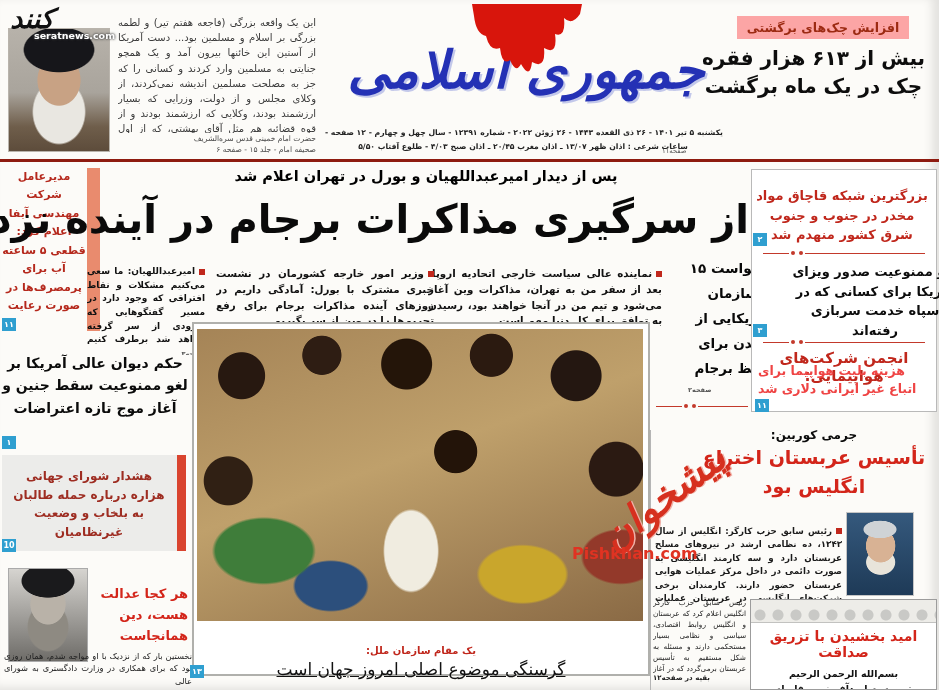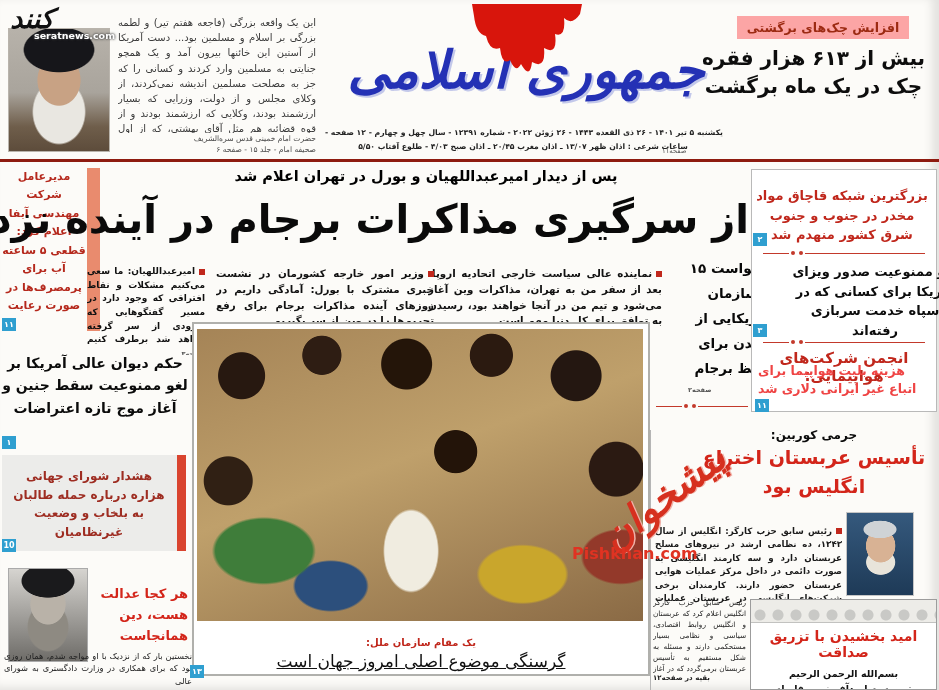--- a/index.html
+++ b/index.html
@@ -104,21 +104,21 @@
        radial-gradient(circle 26px at 85% 16%,#241711 96%,transparent),
        radial-gradient(circle 28px at 94% 48%,#2b1a12 96%,transparent),
        radial-gradient(circle 25px at 7% 52%,#302014 96%,transparent),
        radial-gradient(circle 22px at 58% 42%,#231409 96%,transparent),
        radial-gradient(ellipse 28px 42px at 48% 76%,#f0ece0 94%,transparent),
        radial-gradient(ellipse 52px 34px at 15% 76%,#3f7d3a 93%,transparent),
        radial-gradient(ellipse 46px 30px at 73% 84%,#c9a62c 93%,transparent),
        radial-gradient(ellipse 40px 28px at 95% 78%,#93392a 93%,transparent),
        radial-gradient(ellipse 38px 26px at 30% 88%,#2c4f7c 93%,transparent),
        linear-gradient(160deg,#a58457 0%,#bfa06b 45%,#8a6a45 100%);}
-  .cap-kicker{margin-top:16px;color:#c0271c;font-size:10px;font-weight:bold;text-align:center;}
+  .cap-kicker{margin-top:24px;color:#c0271c;font-size:10px;font-weight:bold;text-align:center;}
   .caption{margin-top:3px;font-family:"DejaVu Serif",serif;font-size:17px;color:#111;text-align:center;text-decoration:underline;}
 
   
   .vline{left:650px;top:430px;width:1px;height:260px;background:#b5b5b5;}
   .corbyn-kicker{left:700px;top:428px;width:228px;height:14px;font-size:12px;font-weight:bold;
                  color:#0b0b0b;text-align:center;}
   .corbyn-headline{left:700px;top:443px;width:228px;height:58px;color:#d3251a;font-size:19px;
                    font-weight:bold;text-align:center;line-height:1.5;}
   .corbyn-photo{left:846px;top:512px;width:68px;height:84px;border:1px solid #c5c5c5;
      background:

